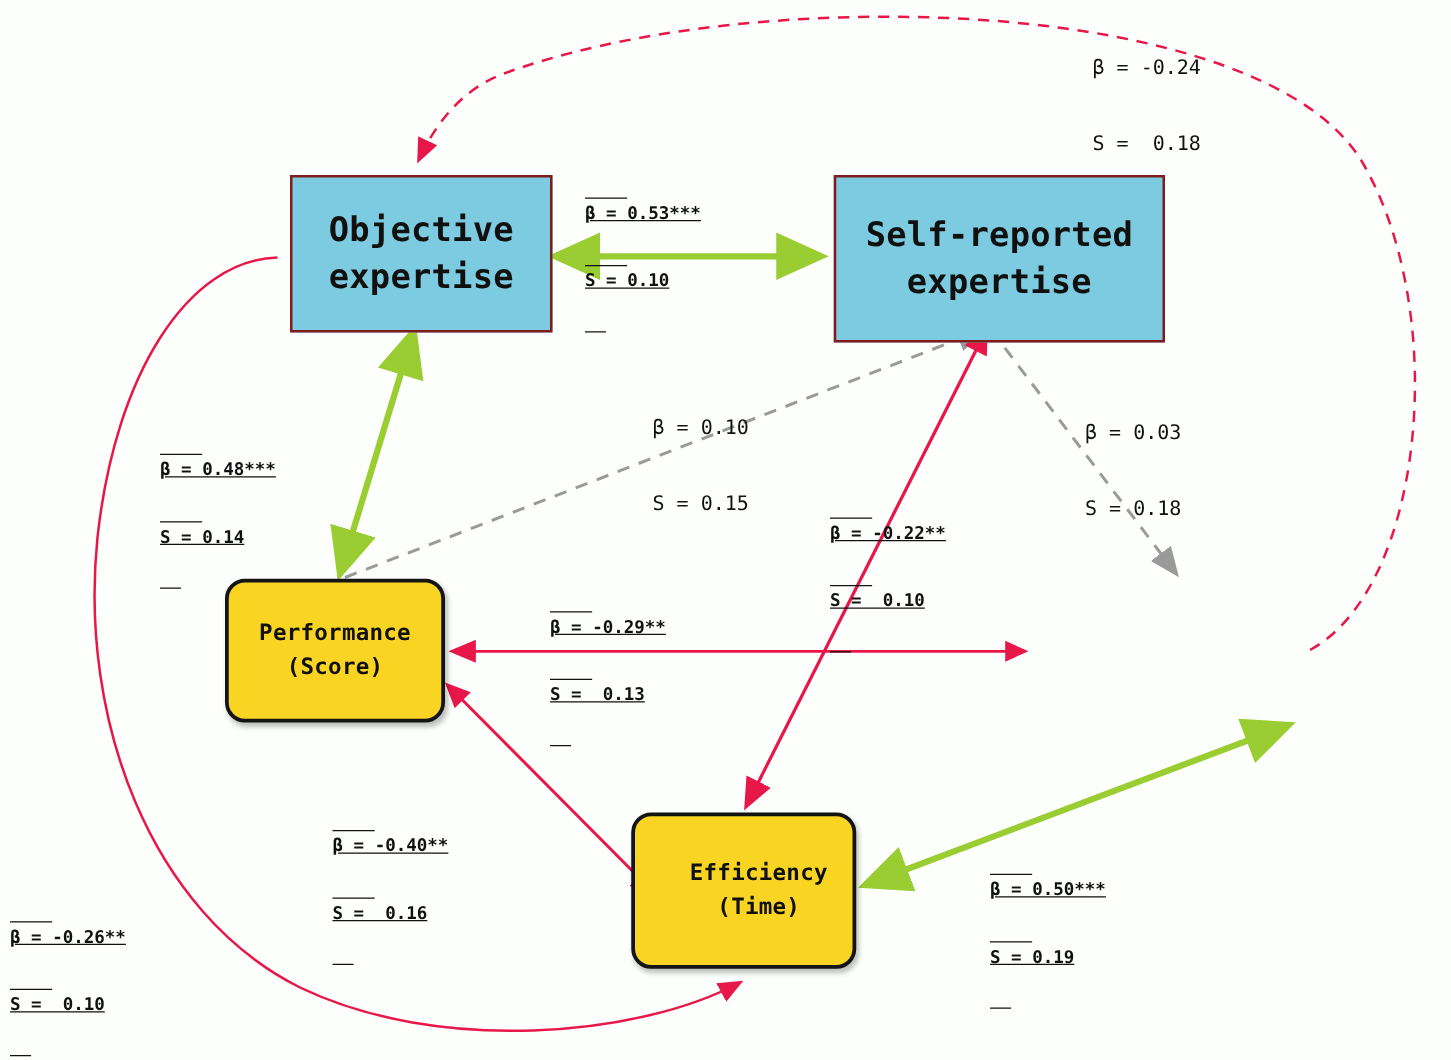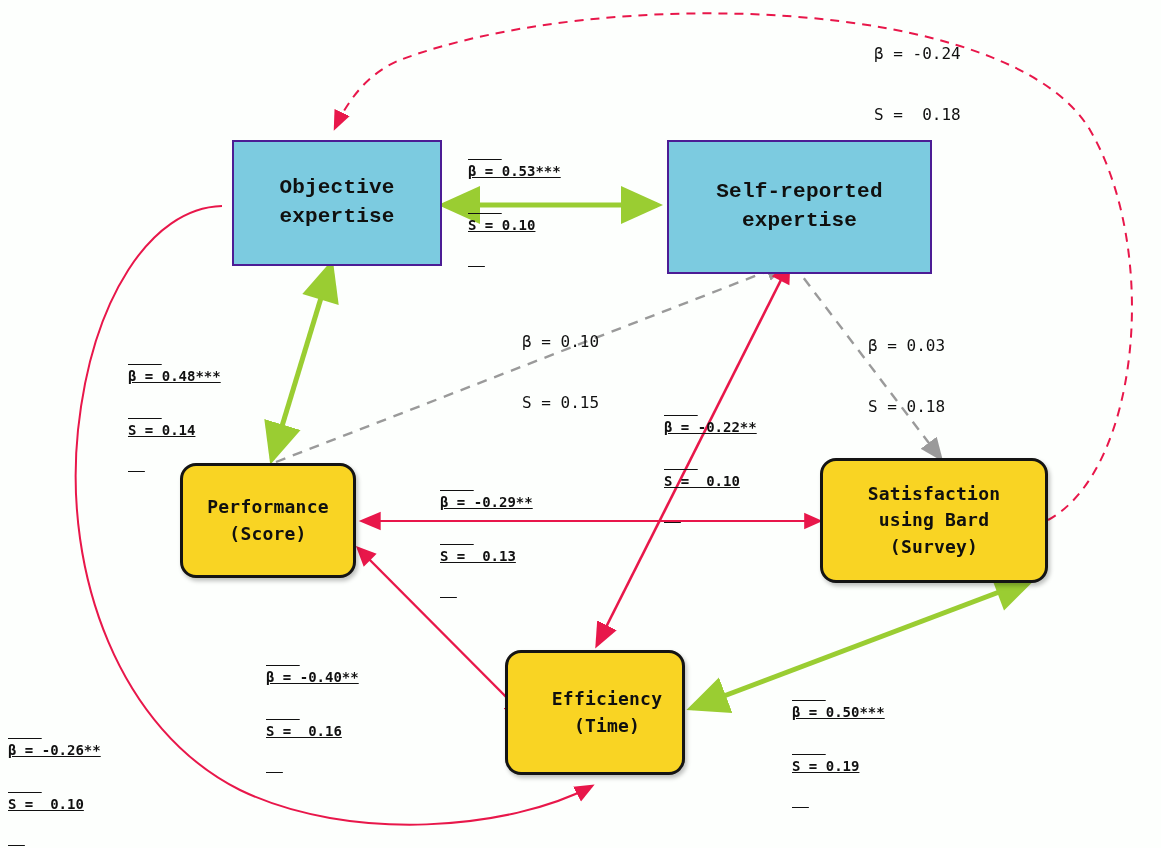--- a/index.html
+++ b/index.html
@@ -30,27 +30,26 @@
     flex-direction: column;
     align-items: center;
     justify-content: center;
     text-align: center;
     font-family: "DejaVu Sans Mono", monospace;
     color: #10100f;
     z-index: 5;
   }
   .node-latent {
     background: #7ccbe0;
-    border: 2px solid #4c1d95;
+    border: 2px solid #7f1d1d;
     border-radius: 0;
-    font-size: 21px;
+    font-size: 27px;
     font-weight: 700;
     line-height: 1.38;
     letter-spacing: 0.2px;
-    font-family: Liberation Mono, monospace;
   }
   .node-observed {
     background: #f9d423;
     border: 3px solid #141414;
     border-radius: 16px;
     font-size: 18px;
     font-weight: 700;
     line-height: 1.45;
     letter-spacing: 0.2px;
     box-shadow: 2px 3px 4px rgba(0,0,0,0.25);
@@ -125,25 +124,20 @@
   <div class="node node-latent" style="left:667px; top:140px; width:265px; height:134px;">
     <span class="node-line">Self-reported</span>
     <span class="node-line">expertise</span>
   </div>
 
   <div class="node node-observed" style="left:180px; top:463px; width:176px; height:115px;">
     <span class="node-line">Performance</span>
     <span class="node-line">(Score)</span>
   </div>
 
-  <div class="node node-observed" style="left:820px; top:458px; width:228px; height:125px;">
-    <span class="node-line">Satisfaction</span>
-    <span class="node-line">using Bard</span>
-    <span class="node-line">(Survey)</span>
-  </div>
 
   <div class="node node-observed" style="left:505px; top:650px; width:180px; height:125px;padding-left:24px;">
     <span class="node-line">Efficiency</span>
     <span class="node-line">(Time)</span>
   </div>
 
   <div class="elabel light" style="left:874px; top:3px;">
     <span class="l1">β = -0.24</span>
     <span class="l2">S =  0.18</span>
   </div>

